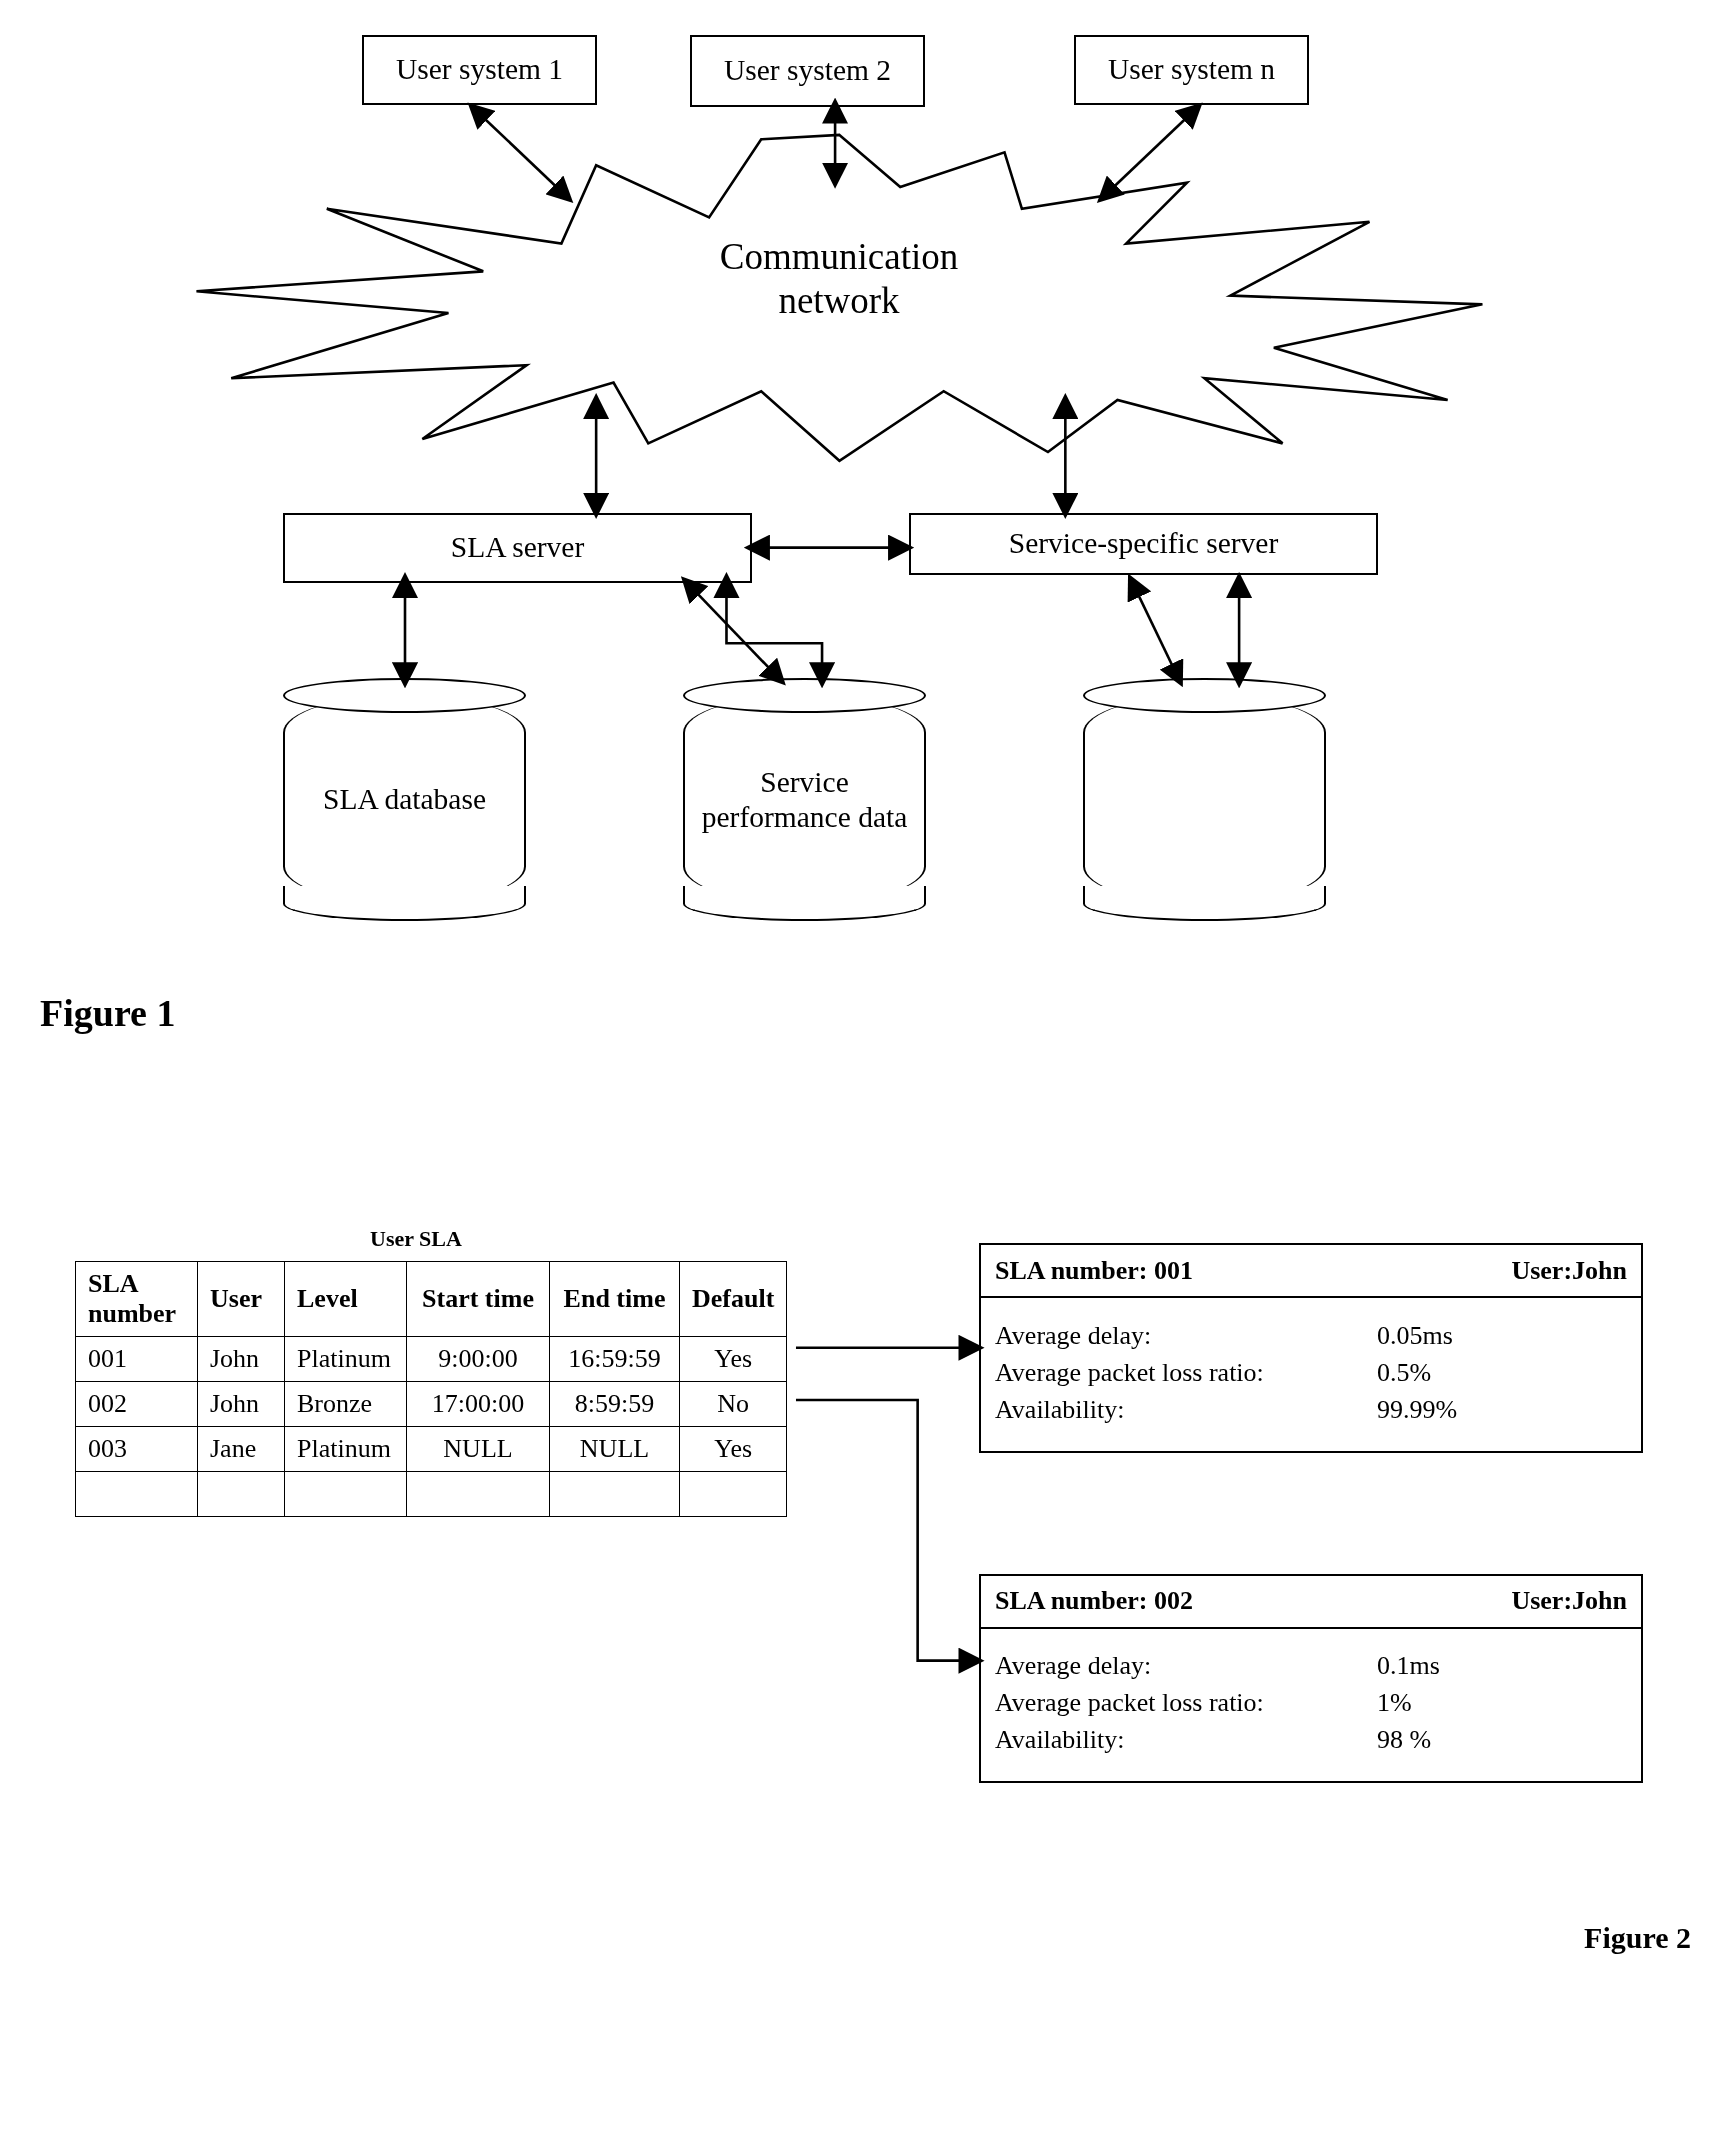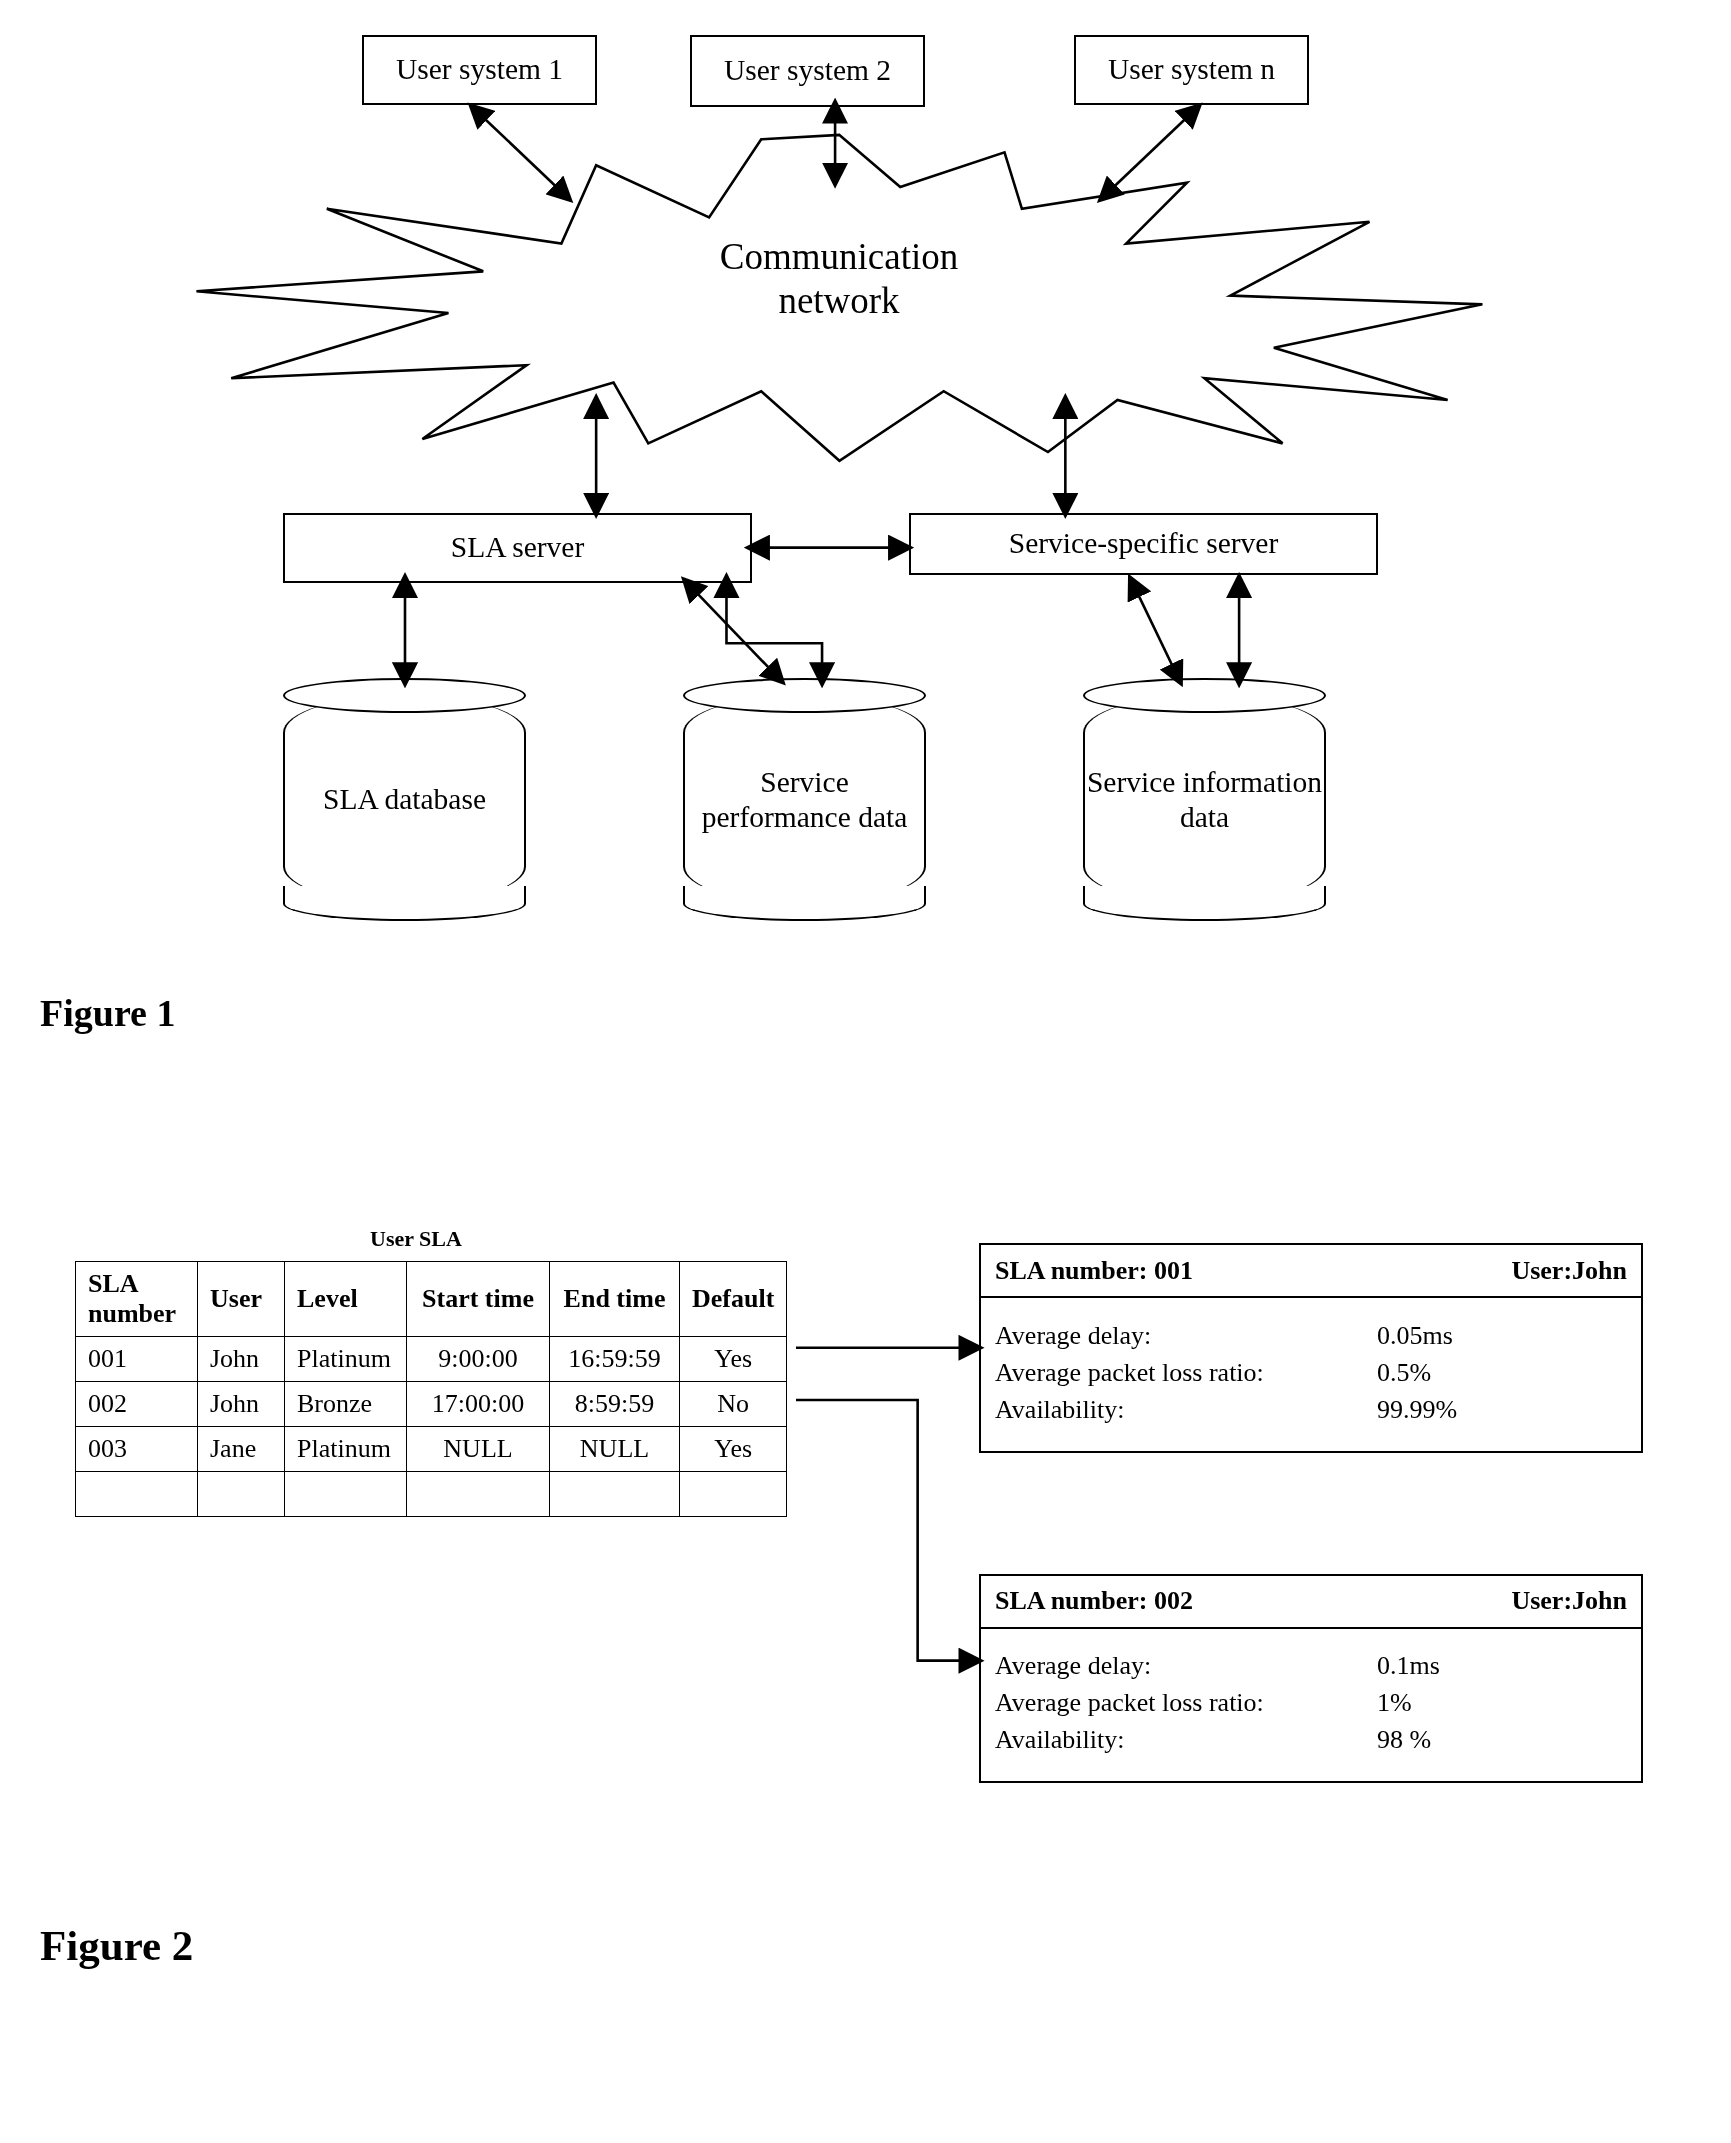--- a/index.html
+++ b/index.html
@@ -160,22 +160,22 @@
     margin: 7px 0;
   }
   .detailbox .row .lab { width: 382px; }
   .d1 { left: 939px; top: 17.4px; }
   .d2 { left: 939px; top: 348px; }
 
   .figcap2 {
     position: absolute;
     left: 0; right: 0;
     top: 695px;
-    text-align: left;
-    font-size: 43px;
+    text-align: right;
+    font-size: 30px;
     font-weight: bold;
   }
 </style>
 </head>
 <body>
 
 <div class="page">
 
   <div class="fig1">
 
@@ -241,21 +241,20 @@
     <div class="cylwrap db2">
       <div class="cyl"></div>
         <div class="cylbot"></div>
         <div class="cyltop"></div>
       <div class="cyltext">Service performance data</div>
     </div>
     <div class="cylwrap db3">
       <div class="cyl"></div>
         <div class="cylbot"></div>
         <div class="cyltop"></div>
-      <div class="cyltext">Service information data</div>
     </div>
   </div>
 
   <div class="figcap">Figure 1</div>
 
   <div class="fig2">
     <div class="tabletitle">User SLA</div>
 
     <table class="sla">
       <tbody>

